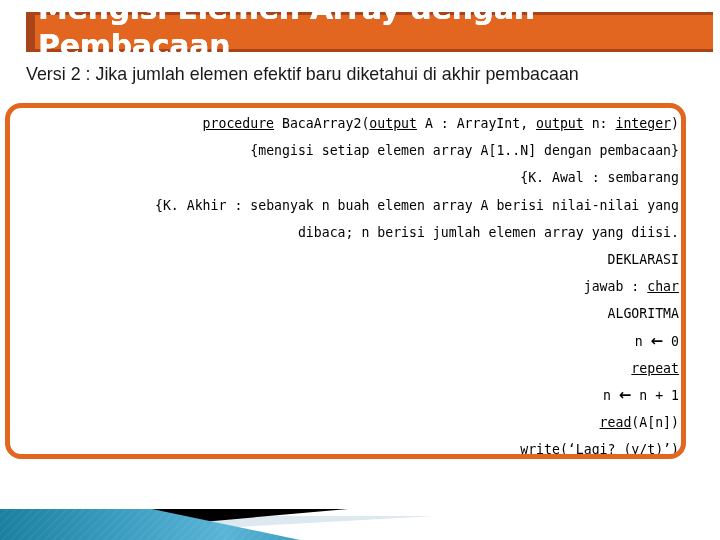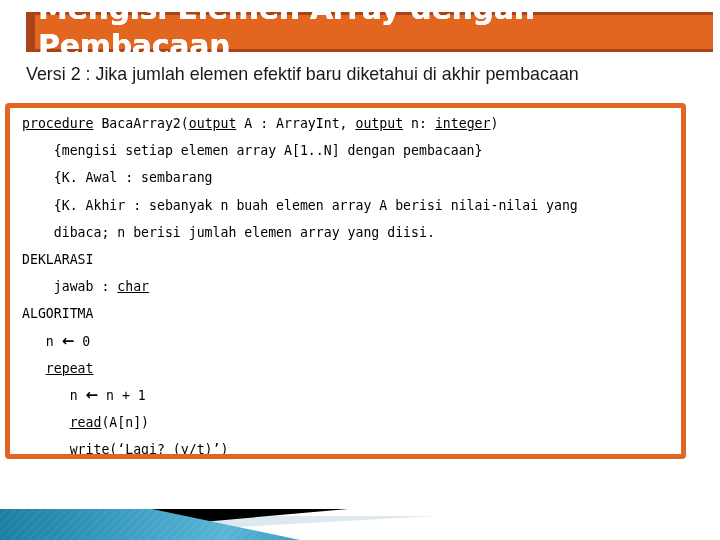--- a/index.html
+++ b/index.html
@@ -70,25 +70,26 @@
   }
 
   
   #code-box {
     position: absolute;
     left: 5px;
     top: 103px;
     width: 681px;
     height: 356px;
     border: 5px solid #e2661f;
-    border-radius: 4px;
+    border-radius: 16px;
     box-sizing: border-box;
     background: #ffffff;
     overflow: hidden;
     z-index: 5;
+    text-align: right;
   }
   #code-lines {
     position: absolute;
     left: 12px;
     top: 2px;
     right: 2px;
     font-family: "DejaVu Sans Mono", "Liberation Mono", monospace;
     font-size: 13.2px;
     line-height: 27.2px;
     color: #000000;

